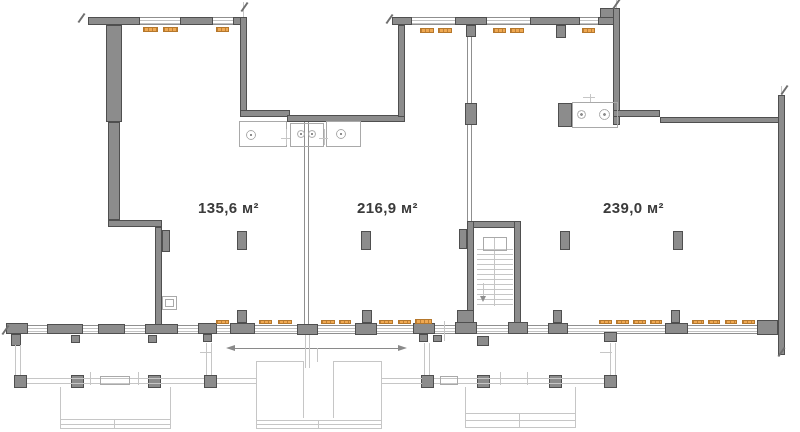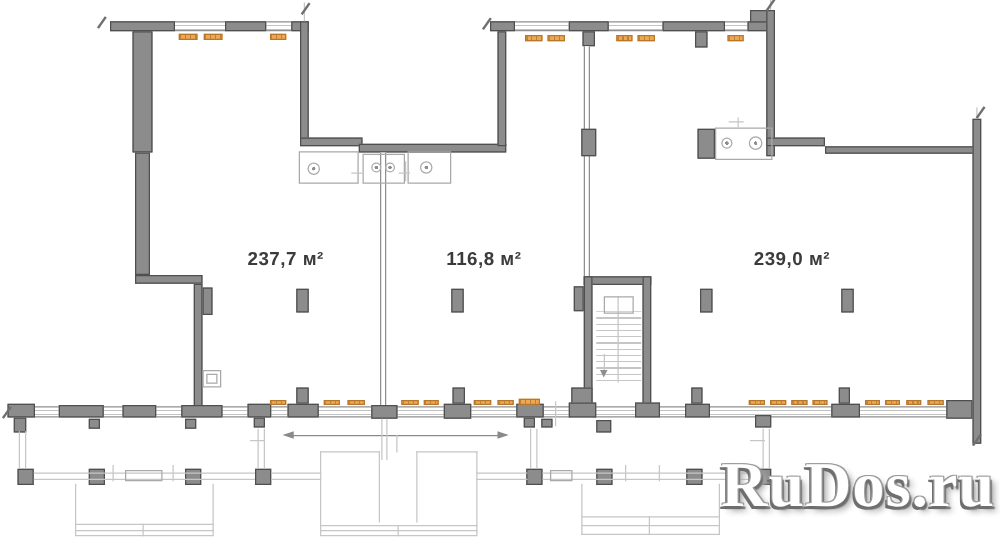--- a/index.html
+++ b/index.html
@@ -236,19 +236,18 @@
   <i class="ln" style="left:243px;top:2px;width:1px;height:15px"></i>
   <i class="brk" style="left:239px;top:6px"></i>
   <i class="brk" style="left:384px;top:18px"></i>
   <i class="ln" style="left:616px;top:0px;width:1px;height:8px"></i>
   <i class="brk" style="left:611px;top:3px"></i>
   <i class="ln" style="left:781px;top:86px;width:1px;height:9px"></i>
   <i class="brk" style="left:779px;top:89px"></i>
   <i class="brk" style="left:776px;top:351px"></i>
   <i class="brk" style="left:0px;top:329px"></i>
 
-  <div class="area" style="left:198px;top:199px">237,7 м²</div>
-  <div class="area" style="left:357px;top:199px">116,8 м²</div>
+  <div class="area" style="left:198px;top:199px">135,6 м²</div>
+  <div class="area" style="left:357px;top:199px">216,9 м²</div>
   <div class="area" style="left:603px;top:199px">239,0 м²</div>
 
-  <div class="wm" style="left:577px;top:360px">RuDos.ru</div>
 
 </div>
 
 </body></html>

